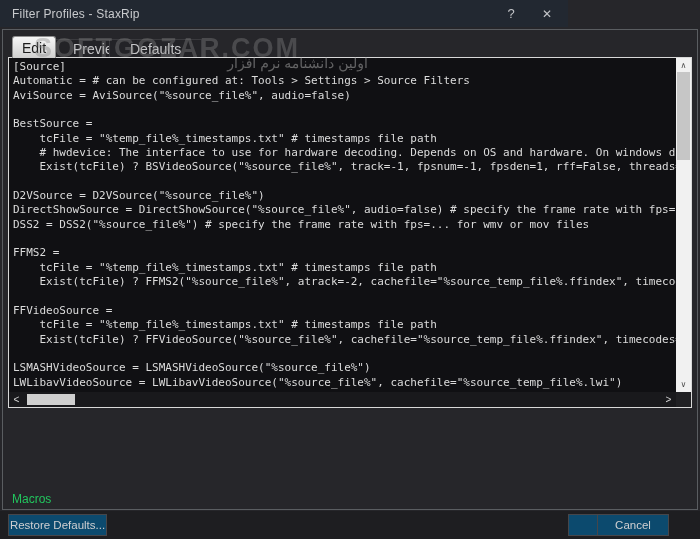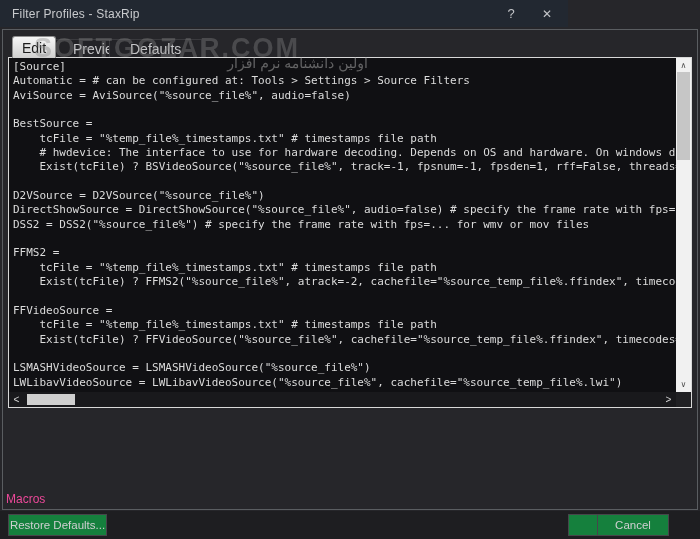--- a/index.html
+++ b/index.html
@@ -113,32 +113,32 @@
     position: absolute; left: 18px; top: 2px; width: 48px; height: 11px;
     background: #cfcfcf;
   }
   .scroll-corner {
     position: absolute; right: 0; bottom: 0; width: 15px; height: 15px;
     background: #202023;
   }
 
   
   .macros {
-    position: absolute; left: 6px; top: 492px; z-index: 3;
-    font-size: 12px; color: #ec4899; cursor: default;
+    position: absolute; left: 12px; top: 492px; z-index: 3;
+    font-size: 12px; color: #22c55e; cursor: default;
   }
 
   
   .footer {
     position: absolute; left: 0; top: 511px; width: 700px; height: 28px;
     background: #1e1e21;
   }
   .btn {
     position: absolute; top: 3px; height: 22px;
-    background: #15803d; border: 1px solid #46464a;
+    background: #0c4a6e; border: 1px solid #46464a;
     color: #cfcfd1; font-size: 11.5px;
     display: flex; align-items: center; justify-content: center;
     cursor: default; font-family: "Liberation Sans", sans-serif;
   }
   .btn-restore { left: 8px;   width: 99px; }
   .btn-ok      { left: 568px; width: 95px; }
   .btn-cancel  { left: 597px; width: 72px; }
 </style>
 </head>
 <body>

